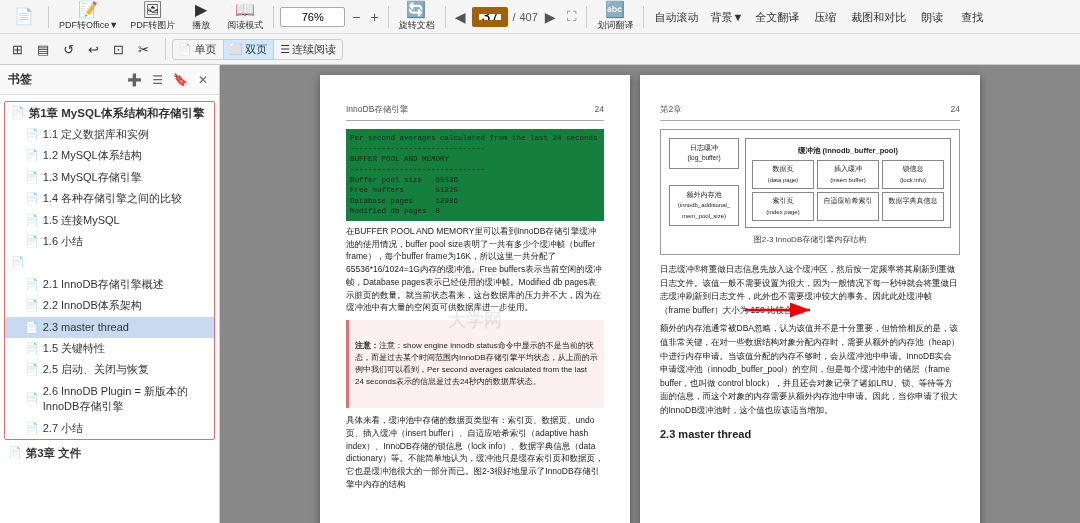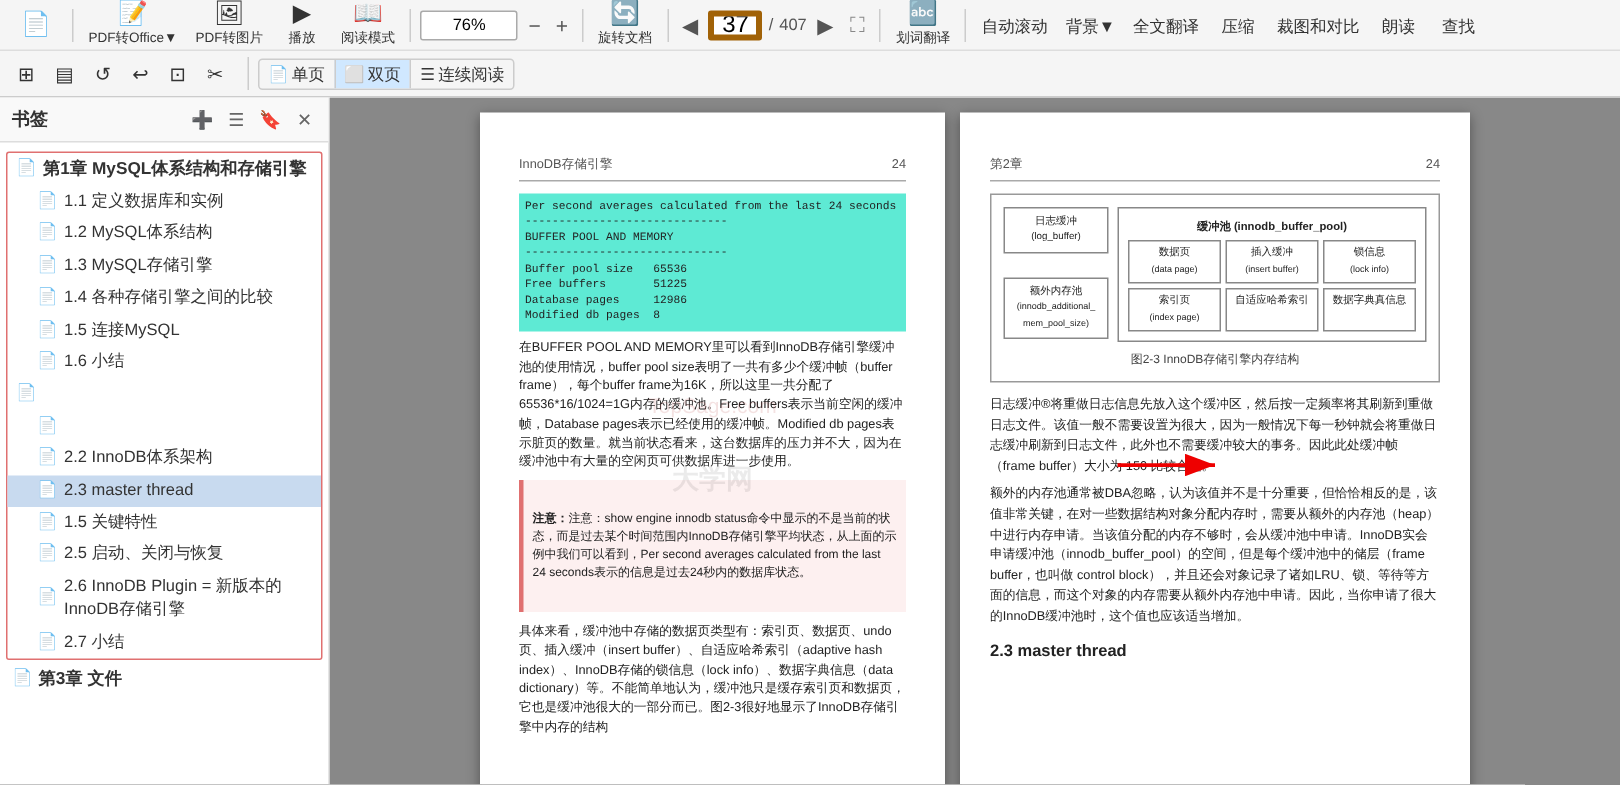--- a/index.html
+++ b/index.html
@@ -40,21 +40,21 @@
       color: #333;
       min-width: 36px;
     }
     .toolbar-btn .icon { font-size: 16px; line-height: 1; }
     .toolbar-btn .label { font-size: 9px; margin-top: 1px; white-space: nowrap; }
     .toolbar-sep { width: 1px; height: 22px; background: #ccc; margin: 0 2px; }
     .zoom-input {
       width: 65px; height: 20px; border: 1px solid #aaa; text-align: center; font-size: 11px; border-radius: 2px;
     }
     .page-input {
-      width: 36px; height: 20px; border: 4px solid #a16207; text-align: center; font-size: 16px; border-radius: 2px;
+      width: 36px; height: 20px; border: 7px solid #a16207; text-align: center; font-size: 16px; border-radius: 2px;
     }
     .nav-btn {
       background: none; border: none; cursor: pointer; font-size: 14px; color: #555; padding: 0 3px;
     }
     .toolbar-row2-btn {
       display: flex; align-items: center; justify-content: center;
       cursor: pointer; padding: 2px 6px; border-radius: 3px; font-size: 11px; color: #333;
       white-space: nowrap;
     }
     .toolbar-row2-btn.active { background: #d0e8ff; border: 1px solid #99c; }
@@ -142,21 +142,21 @@
       font-size: 8.5px;
       color: #555;
       margin-bottom: 8px;
       padding-bottom: 4px;
       border-bottom: 1px solid #aaa;
     }
     .page-content { font-size: 8.5px; }
     .code-block {
       font-family: 'Courier New', monospace;
       font-size: 7.5px;
-      background: #5eead4;
+      background: #15803d;
       padding: 4px;
       margin: 4px 0;
       white-space: pre;
       line-height: 1.4;
     }
     .note-box {
       border-left: 3px solid #e07070;
       padding: 20px 6px;
       margin: 6px 0;
       font-size: 8px;
@@ -398,20 +398,21 @@
         <div class="tree-item" style="padding-left:20px;">
           <span class="tree-icon">📄</span>
           <span class="tree-label">1.6 小结</span>
         </div>
 
         <div class="tree-item chapter">
           <span class="tree-icon">📄</span>
         </div>
         <div class="tree-item" style="padding-left:20px;">
           <span class="tree-icon">📄</span>
+          <span class="tree-label">2.1 InnoDB存储引擎概述</span>
         </div>
         <div class="tree-item" style="padding-left:20px;">
           <span class="tree-icon">📄</span>
           <span class="tree-label">2.2 InnoDB体系架构</span>
         </div>
         <div class="tree-item selected" style="padding-left:20px;">
           <span class="tree-icon">📄</span>
           <span class="tree-label">2.3 master thread</span>
         </div>
         <div class="tree-item" style="padding-left:20px;">

